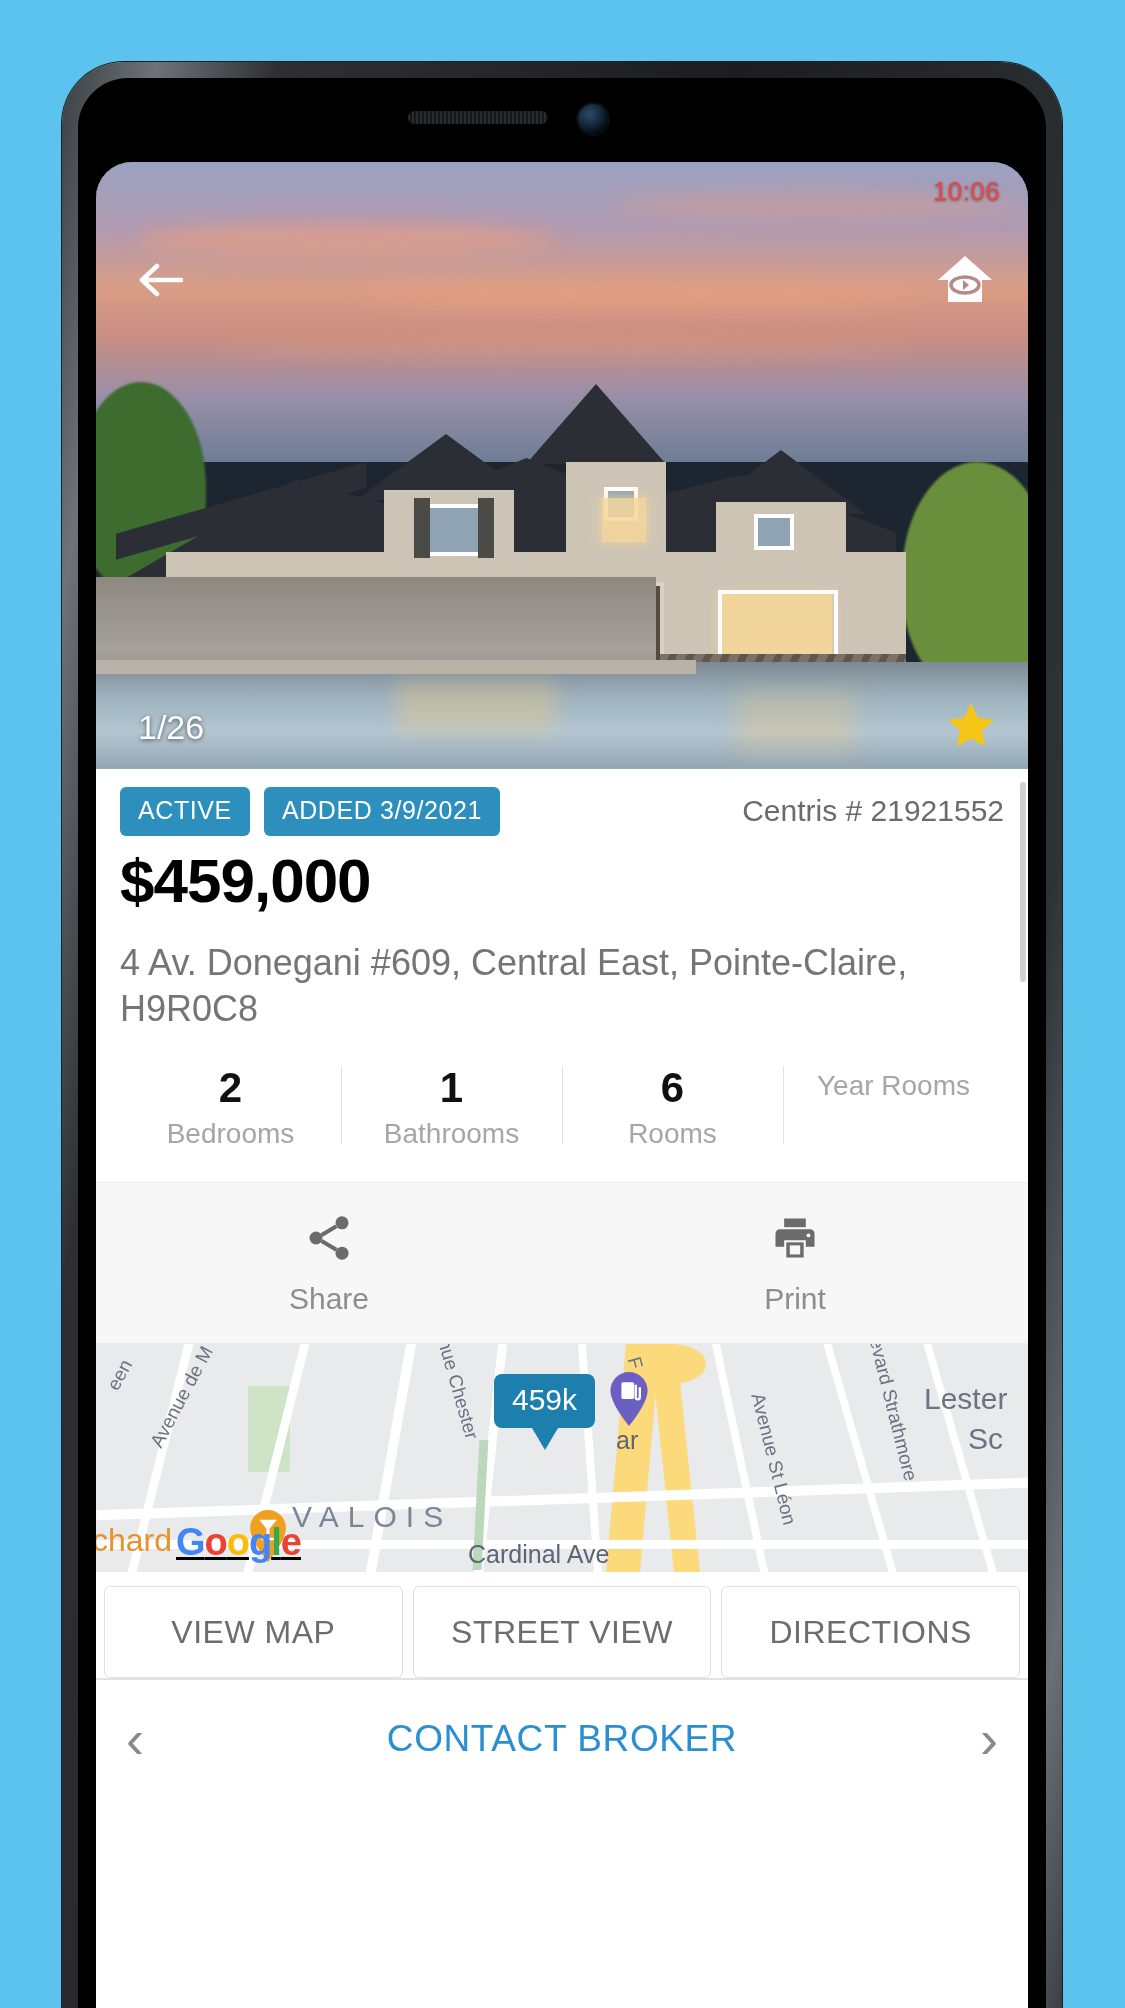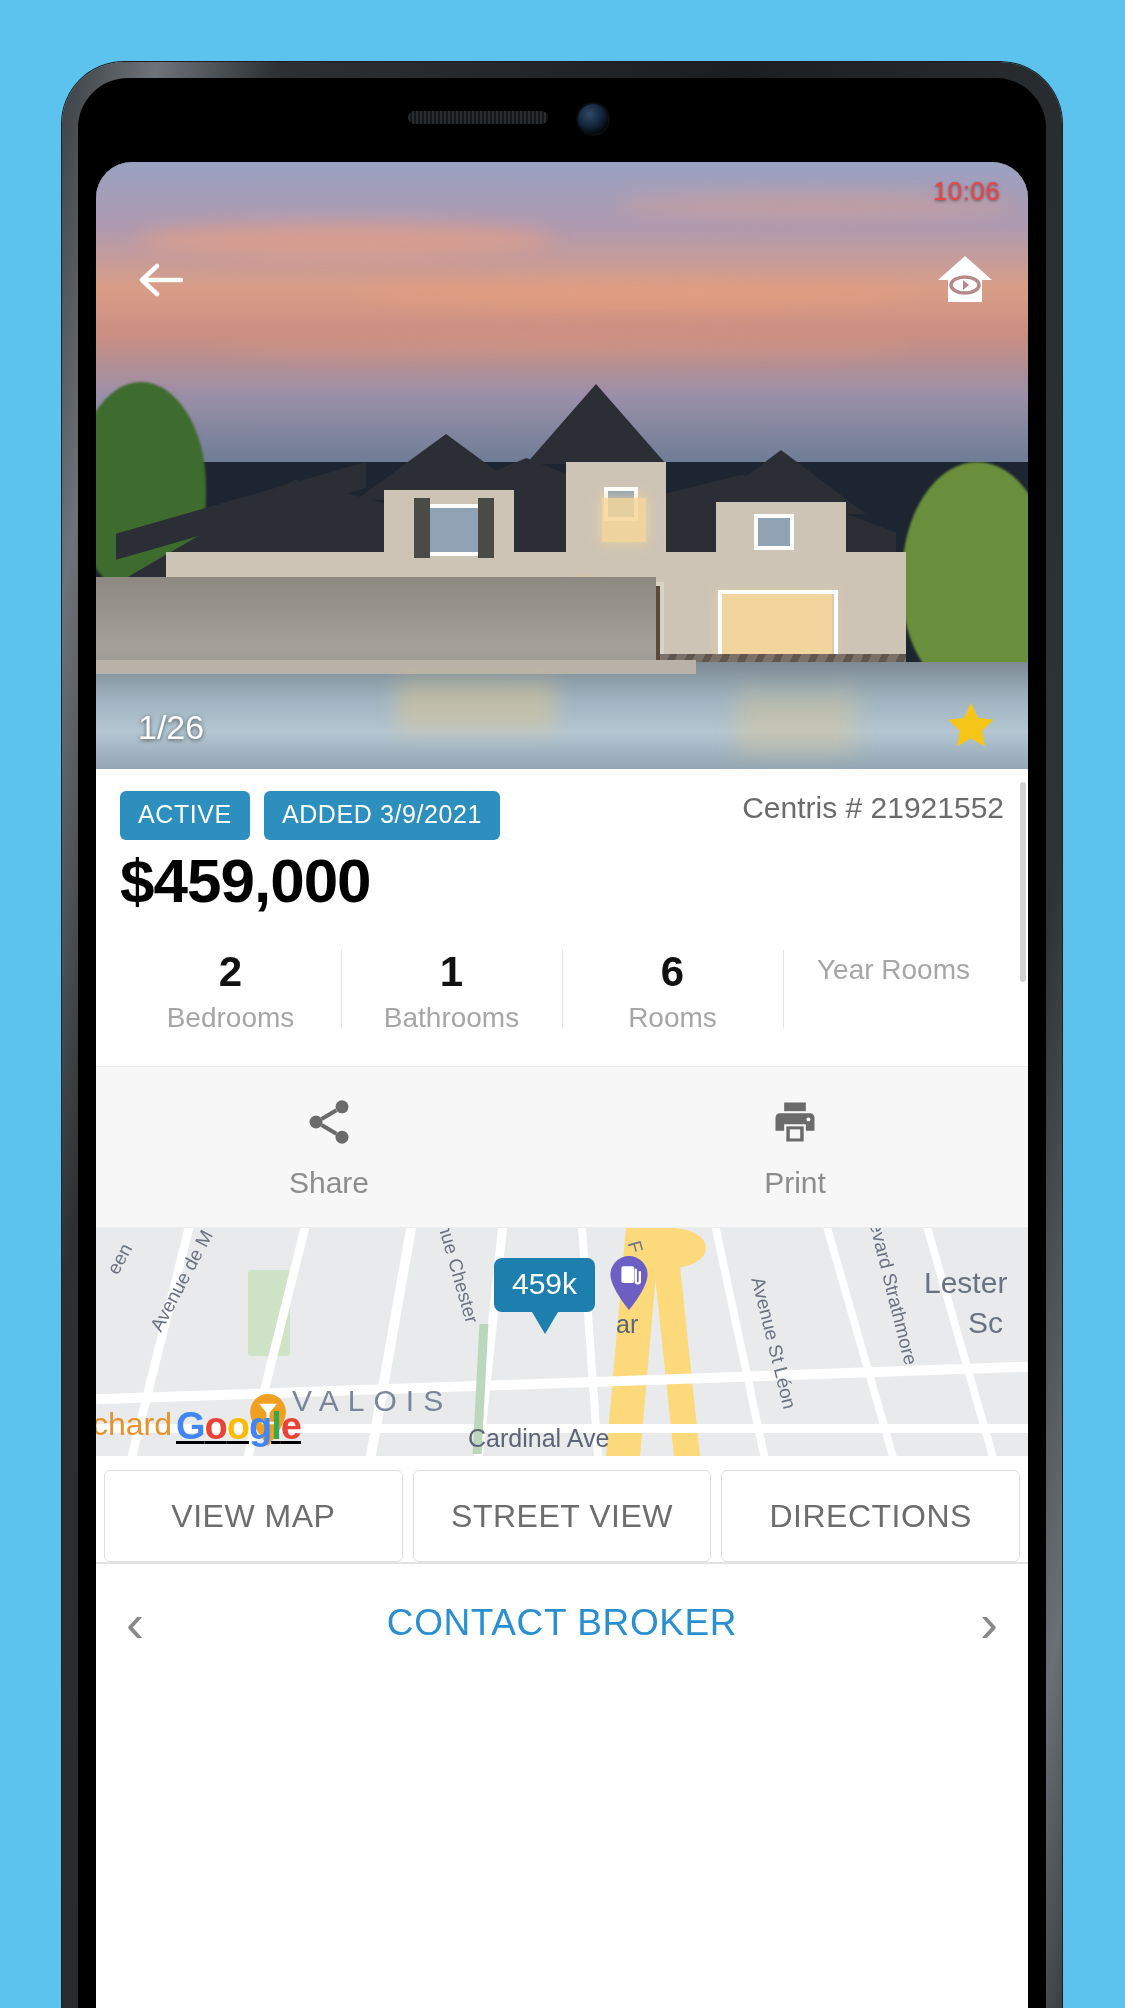--- a/index.html
+++ b/index.html
@@ -108,21 +108,21 @@
     text-shadow: 0 1px 4px rgba(0,0,0,.6);
   }
   #fav-star {
     position: absolute; right: 30px; bottom: 16px;
     width: 54px; height: 54px; cursor: pointer;
   }
 
   
   #details { background: #fff; padding: 0 24px; }
   #badge-row {
-    display: flex; align-items: flex-start;
+    display: flex; align-items: center;
     padding-top: 22px; height: 62px;
   }
   .badge {
     background: #2d8fbe; color: #fff;
     font-size: 25px; letter-spacing: .6px;
     border-radius: 6px;
     padding: 9px 18px 11px;
     margin-right: 14px;
     white-space: nowrap;
   }
@@ -326,20 +326,21 @@
       <div id="details">
 
         <div id="badge-row">
           <span class="badge">ACTIVE</span>
           <span class="badge">ADDED 3/9/2021</span>
           <span id="centris-no">Centris # 21921552</span>
         </div>
 
         <div id="price">$459,000</div>
 
+        <div id="address">4 Av. Donegani #609, Central East, Pointe-Claire, H9R0C8</div>
 
         <div id="stats">
           <div class="stat">
             <div class="stat-value">2</div>
             <div class="stat-label">Bedrooms</div>
           </div>
           <div class="stat">
             <div class="stat-value">1</div>
             <div class="stat-label">Bathrooms</div>
           </div>

